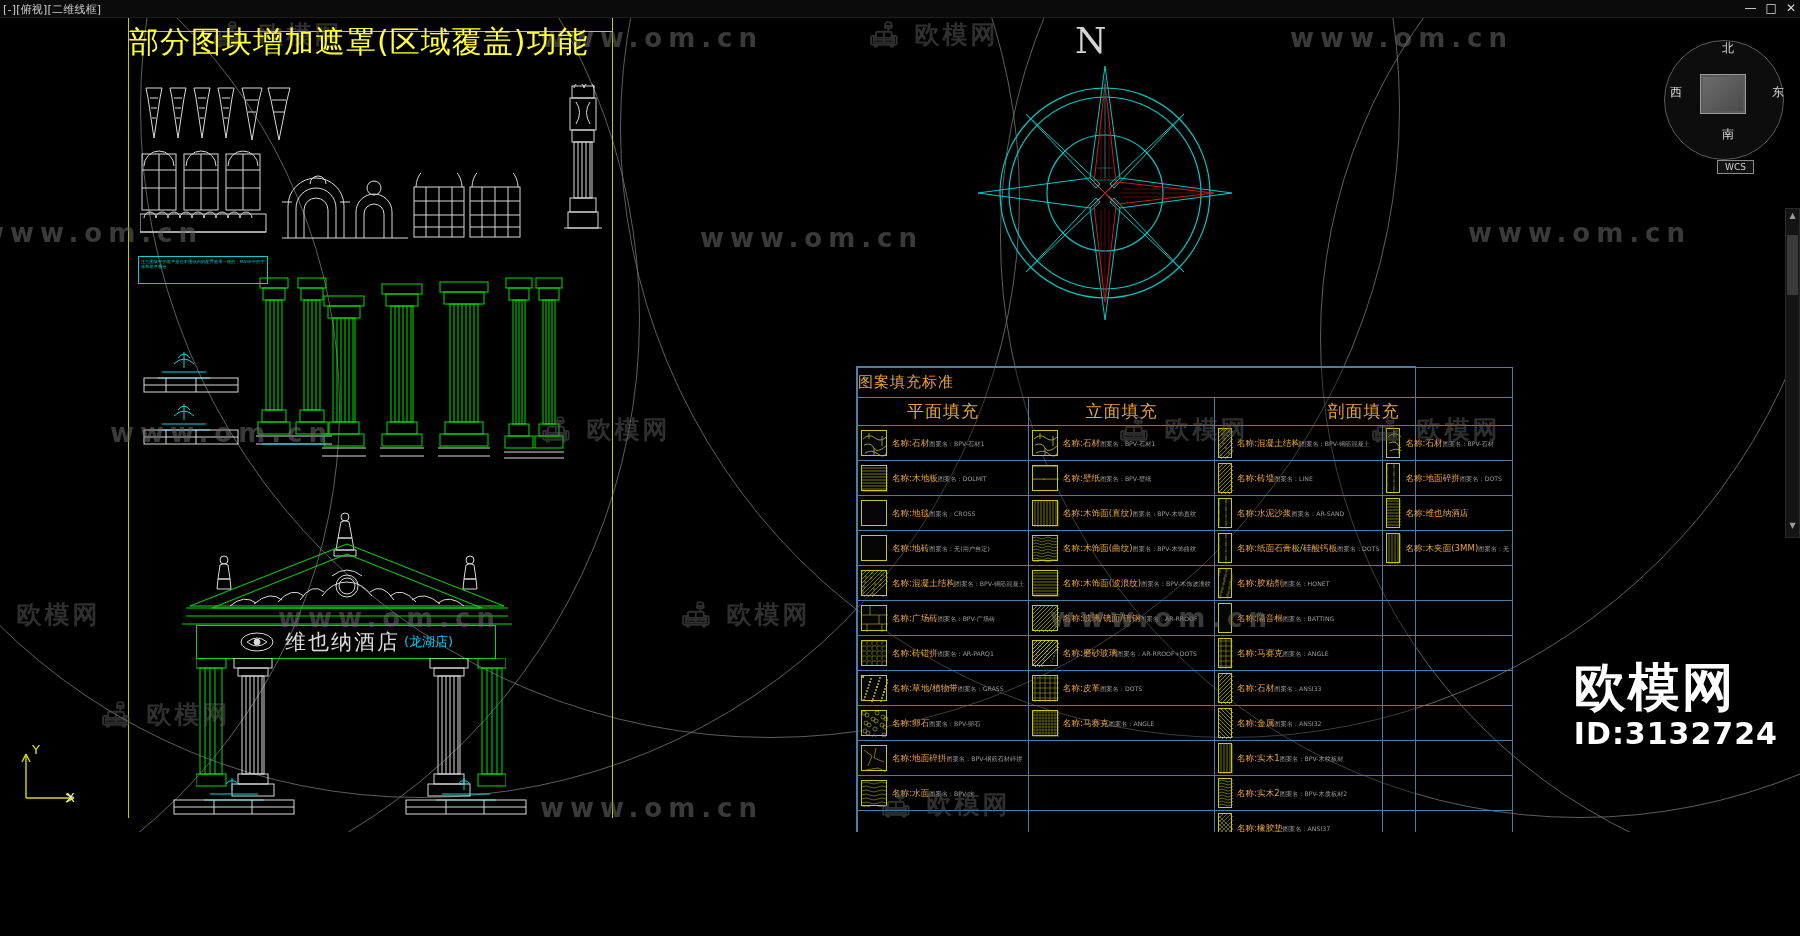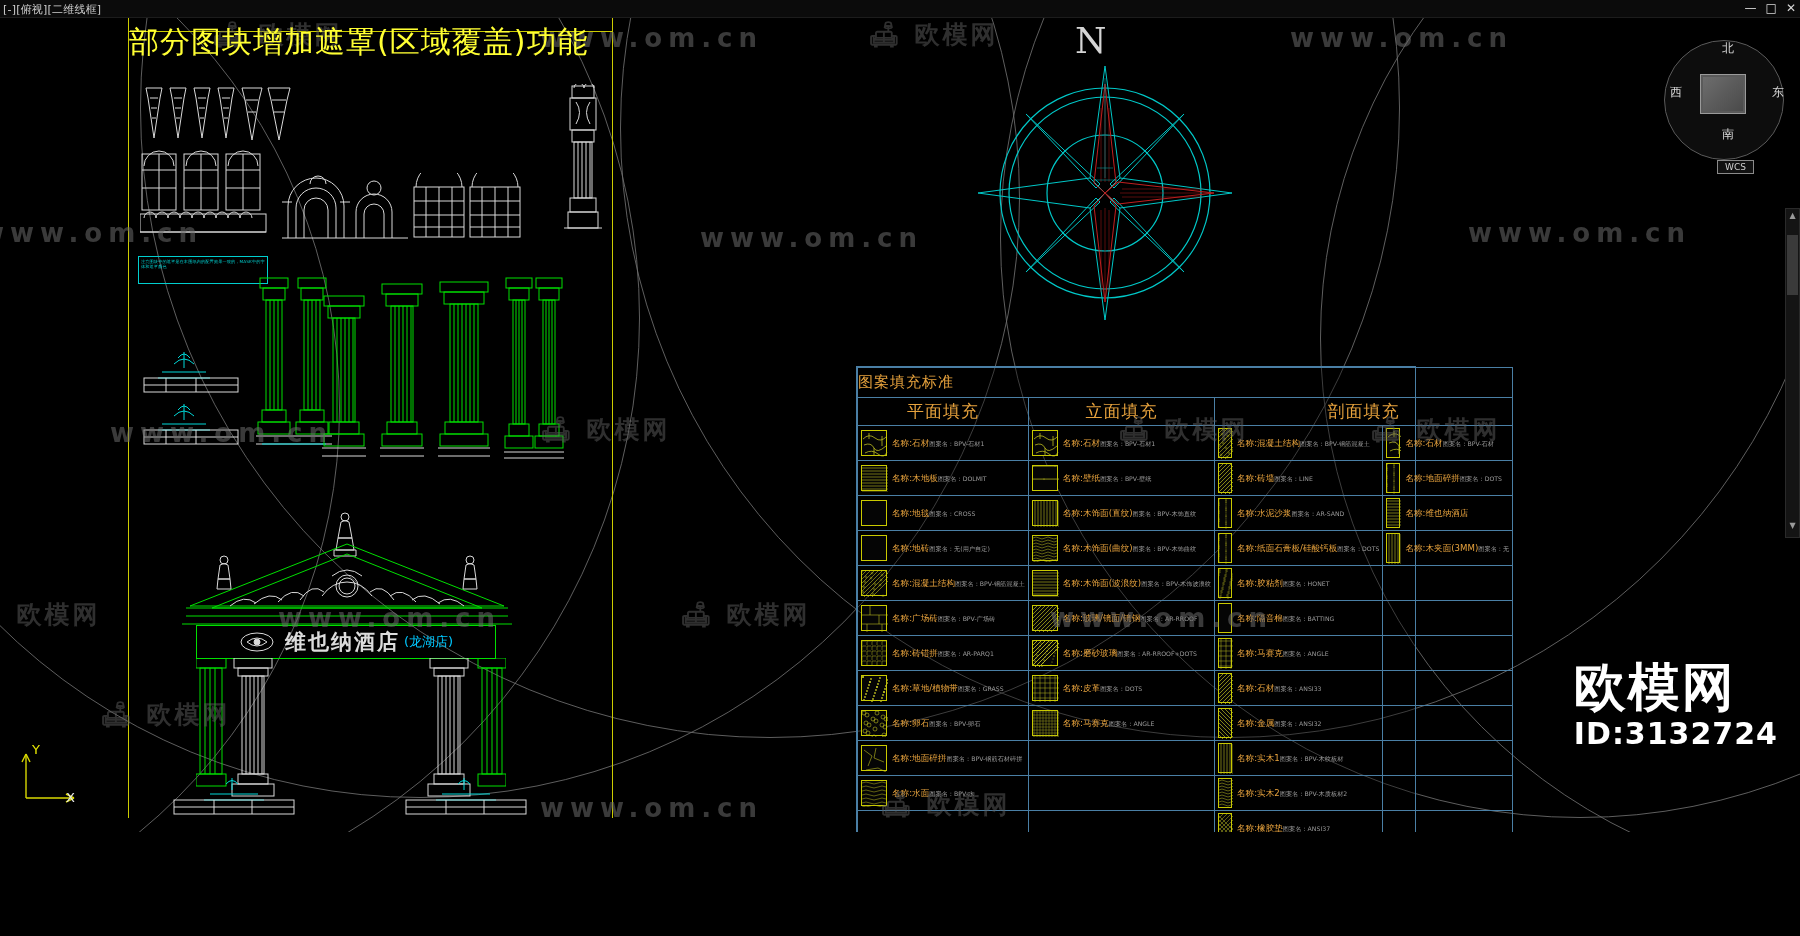--- a/index.html
+++ b/index.html
@@ -69,21 +69,21 @@
     margin: 0; color: #00cfcf; font-size: 4.2px; line-height: 5.2px;
     padding: 2px 2px 0 2px; letter-spacing: .1px;
   }
 
   
   .sign-band {
     position: absolute; left: 196px; top: 607px; width: 300px; height: 34px;
     border: 1.5px solid #00e000; display: flex; align-items: center; justify-content: center;
     gap: 4px;
   }
-  .sign-cn { color: #dcdcdc; font-size: 21px; letter-spacing: 2px; font-weight: bold; }
+  .sign-cn { color: #dcdcdc; font-size: 21px; letter-spacing: 2px; }
   .sign-sub { color: #00c8ff; font-size: 13px; }
 
   
   .compass { position: absolute; left: 960px; top: 30px; width: 290px; height: 290px; }
   .compass-n {
     position: absolute; left: 1075px; top: 2px; color: #d5d5d5;
     font-size: 36px; font-family: "DejaVu Serif", "Liberation Serif", serif;
   }
 
   

